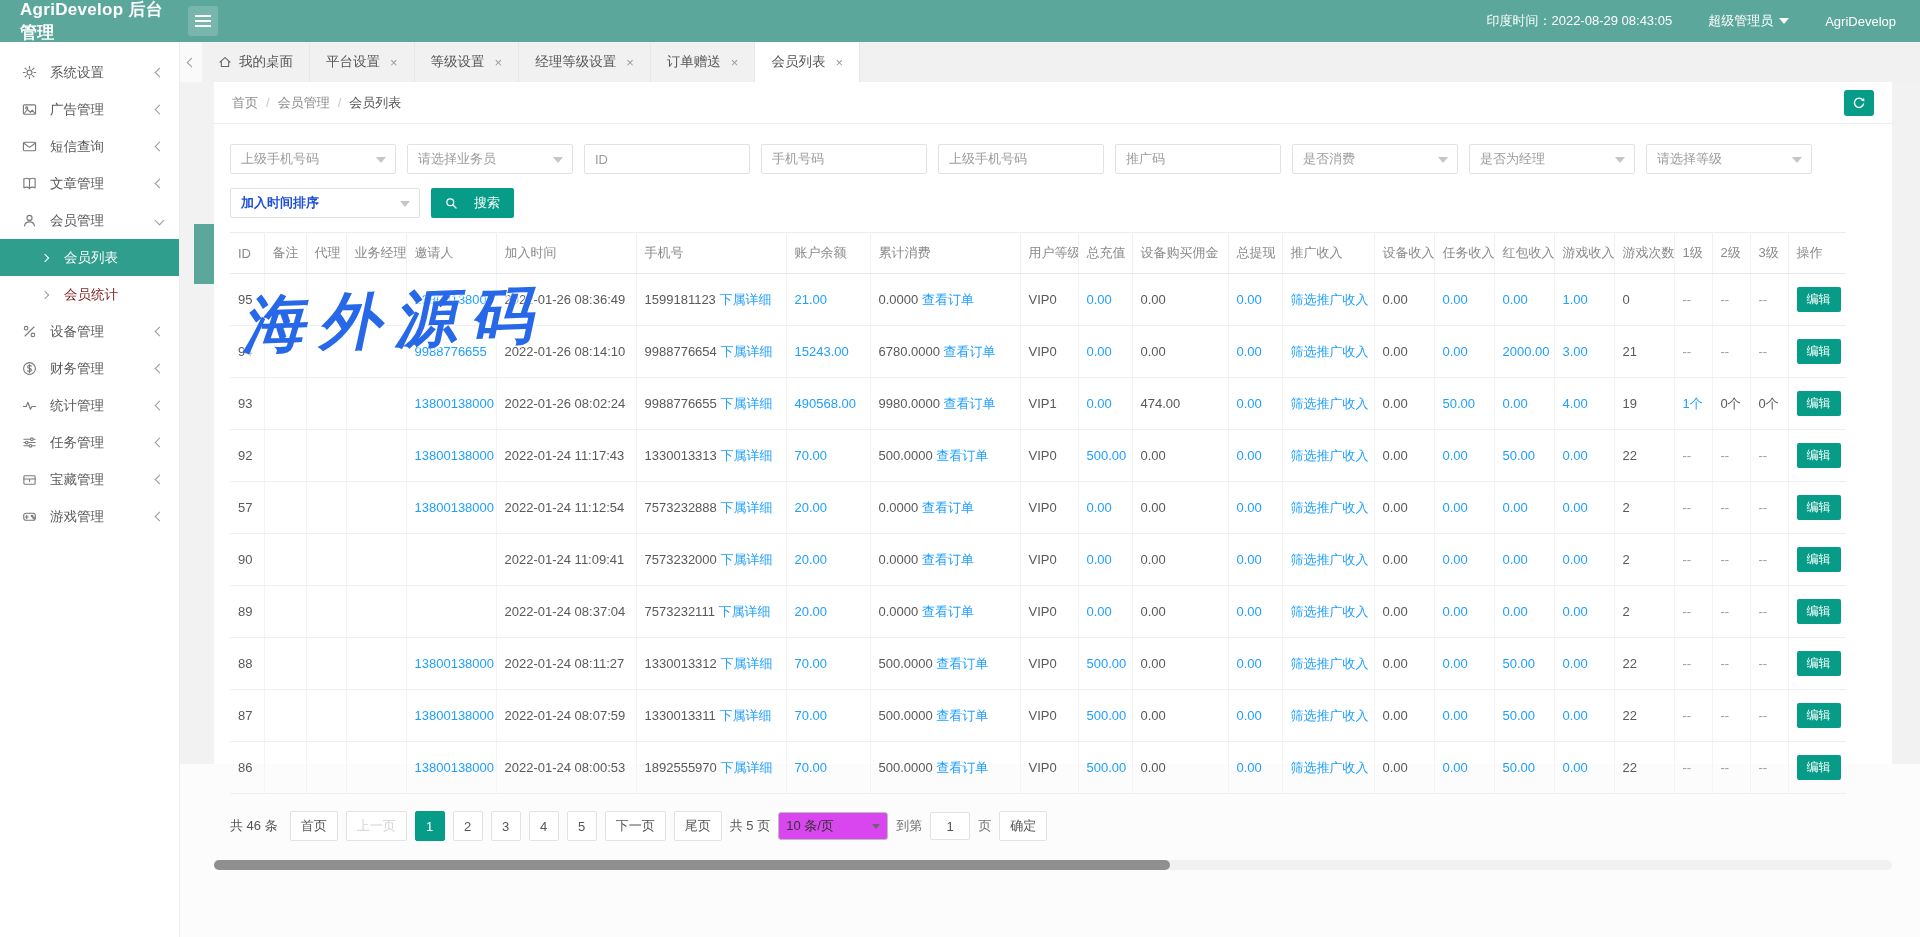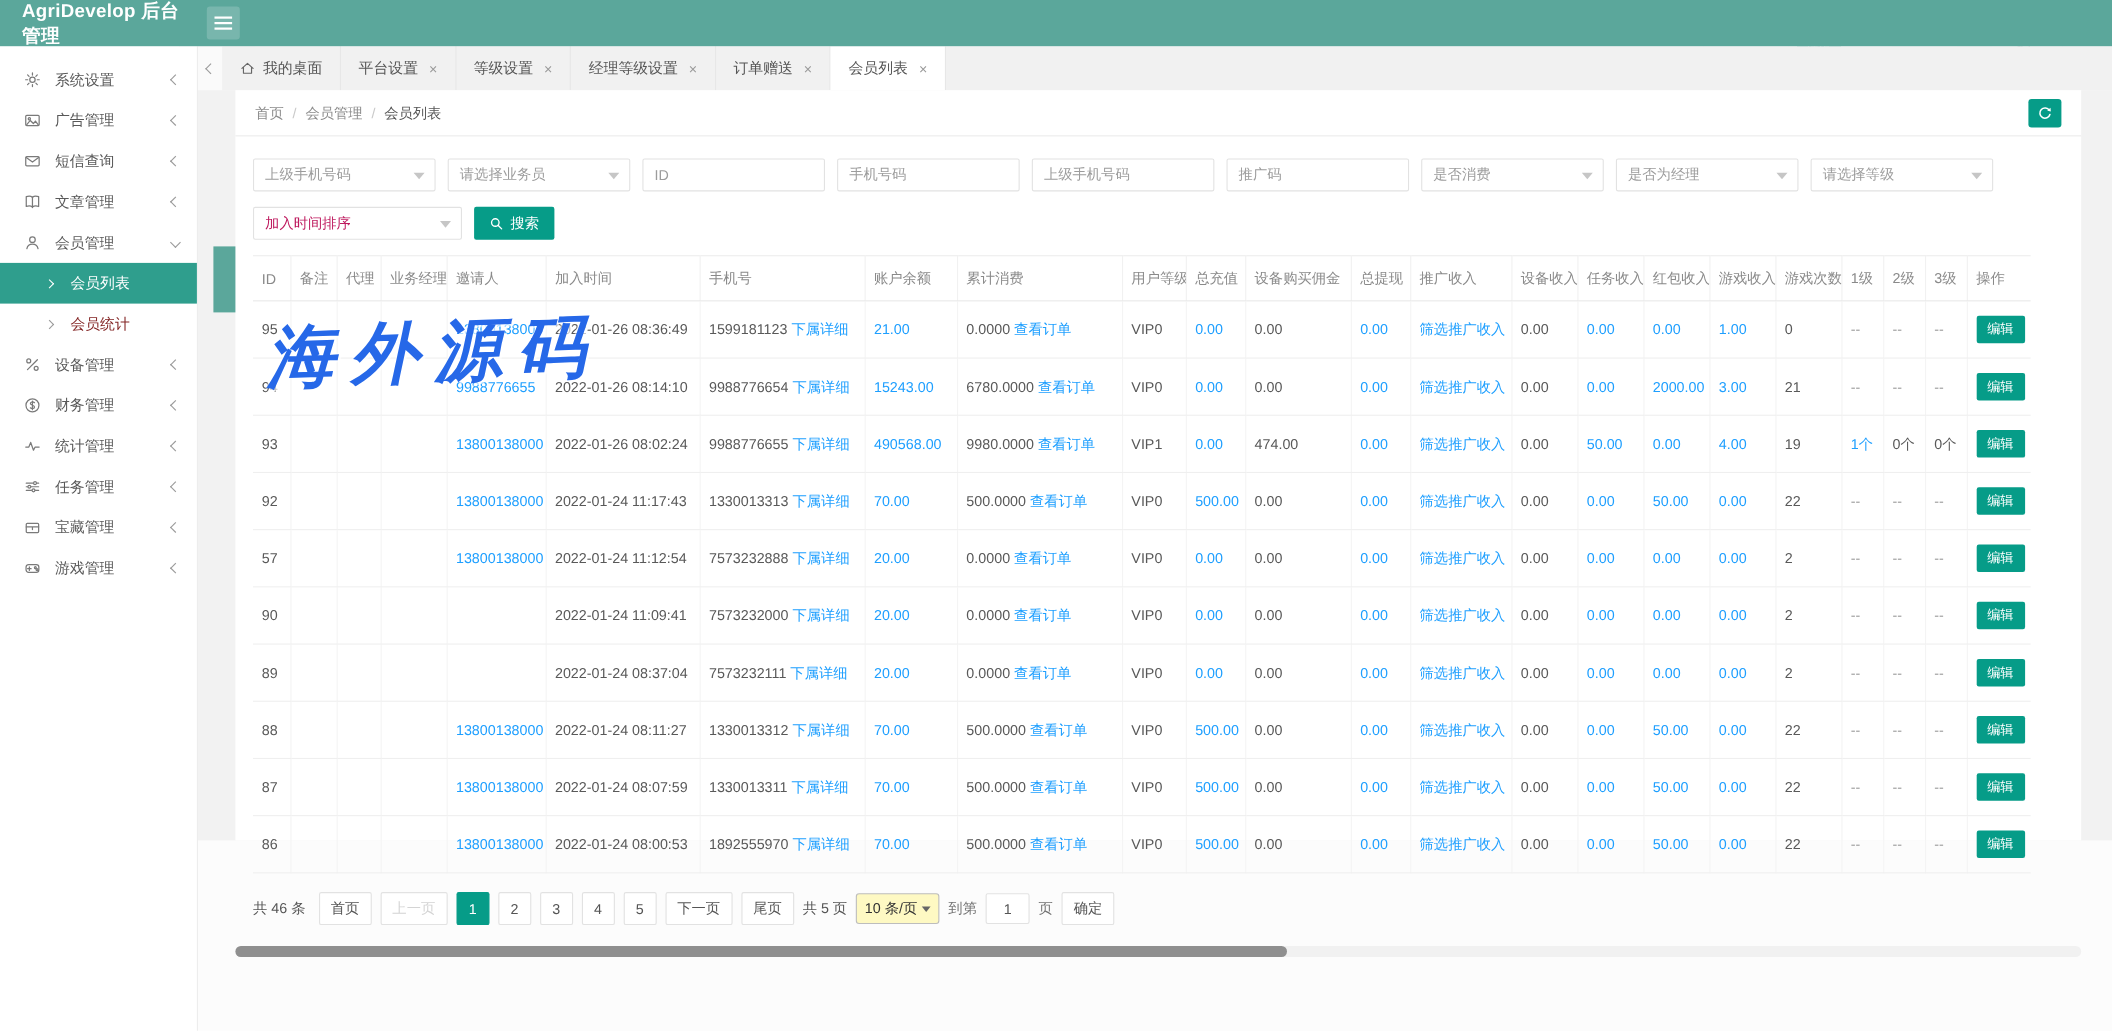--- a/index.html
+++ b/index.html
@@ -62,23 +62,23 @@
   .refresh-btn svg path { fill:none; stroke:#fff; stroke-width:1.6; stroke-linecap:round; }
   .refresh-btn svg polygon { fill:#fff; }
 
   .filters { padding:20px 16px 14px; }
   .f-row { display:flex; gap:11px; margin-bottom:14px; align-items:center; }
   .f-row:last-child { margin-bottom:0; }
   .f-box { width:166px; height:30px; border:1px solid #e2e2e2; border-radius:2px; background:#fff;
     display:flex; align-items:center; padding:0 10px; color:#9c9c9c; position:relative; cursor:pointer; }
   .f-box .sel-caret { position:absolute; right:9px; top:12px; width:0; height:0;
     border:5px solid transparent; border-top:6px solid #c6c6c6; }
-  .f-box.sort { width:190px; color:#be185d; }
+  .f-box.sort { width:190px; color:#1d4ed8;font-weight:bold; }
   .search-btn { height:30px; padding:0 14px; background:#069C88; color:#fff; border:none; border-radius:2px;
-    font-size:13px; display:flex; align-items:center; gap:6px; cursor:pointer; }
+    font-size:13px; display:flex; align-items:center; gap:16px; cursor:pointer; }
   .search-btn svg { width:13px; height:13px; }
   .search-btn svg circle, .search-btn svg path { fill:none; stroke:#fff; stroke-width:1.5; stroke-linecap:round; }
 
   .table-wrap { padding:0 16px; position:relative; }
   table { border-collapse:collapse; table-layout:fixed; width:1616px; font-size:13px; }
   th { color:#8a8a8a; font-weight:normal; text-align:left; padding:11px 8px;
     border-top:1px solid #ededed; border-bottom:1px solid #e8e8e8; border-right:1px solid #f1f1f1; white-space:nowrap; overflow:hidden; }
   td { padding:13px 8px; border-bottom:1px solid #efefef; border-right:1px solid #f4f4f4;
     white-space:nowrap; overflow:hidden; }
   th:last-child, td:last-child { border-right:none; }
@@ -90,39 +90,47 @@
     font-family:"DejaVu Serif","Liberation Serif",serif; font-style:italic; font-weight:bold;
     font-size:62px; letter-spacing:14px; color:#2668E8; transform:rotate(-2deg);
     text-shadow:2px 2px 0 rgba(255,255,255,.65), -1px -1px 0 rgba(255,255,255,.45); }
 
   .pager { display:flex; align-items:center; gap:8px; padding:17px 16px; color:#555; }
   .pg-total { margin-right:4px; }
   .pg-btn { min-width:30px; height:30px; padding:0 10px; border:1px solid #e2e2e2; background:#fff;
     border-radius:2px; display:flex; align-items:center; justify-content:center; color:#555; cursor:pointer; }
   .pg-btn.disabled { color:#d4d4d4; cursor:default; }
   .pg-btn.active { background:#069C88; border-color:#069C88; color:#fff; }
-  .pg-select { width:76px; height:28px; border:1px solid #bdbdbd; border-radius:3px; background:#fef9c3;
+  .pg-select { width:110px; height:28px; border:1px solid #bdbdbd; border-radius:3px; background:#d946ef;
     display:flex; align-items:center; justify-content:space-between; padding:0 7px; color:#333; cursor:pointer; }
   .pg-select .sel-caret { width:0; height:0; border:4px solid transparent; border-top:5px solid #666; margin-top:4px; }
   .pg-goto { color:#737373; }
   .goto-input { width:40px; height:28px; border:1px solid #e2e2e2; border-radius:2px; text-align:center;
     color:#555; font-size:13px; }
   .hscroll { margin-top:2px; height:10px; background:#f1f1f1; border-radius:5px; position:relative; cursor:pointer; }
   .hthumb { position:absolute; left:0; top:0; height:10px; width:57%; background:#8f8f8f; border-radius:5px; }
 </style>
 </head>
 <body>
 
 <div class="header">
   <div class="brand">AgriDevelop 后台管理</div>
   <div class="burger">
       <span></span>
       <span></span>
       <span></span>
     </div>
+  <div class="header-right">
+    <span>印度时间：2022-08-29 08:43:05</span>
+    <span class="role-wrap">
+      <span>超级管理员</span>
+      <i class="caret-down"></i>
+    </span>
+    <span>AgriDevelop</span>
+  </div>
 </div>
 
 <div class="sidebar">
     <div id="side-menu">
       <div class="side-item">
         <span class="icn"><svg viewBox="0 0 16 16">
             <circle cx="8" cy="8" r="2.6"></circle>
             <path d="M8 1.4v2M8 12.6v2M1.4 8h2M12.6 8h2M3.3 3.3l1.4 1.4M11.3 11.3l1.4 1.4M12.7 3.3l-1.4 1.4M4.7 11.3l-1.4 1.4"></path>
           </svg></span>
         <span class="lbl">系统设置</span>

